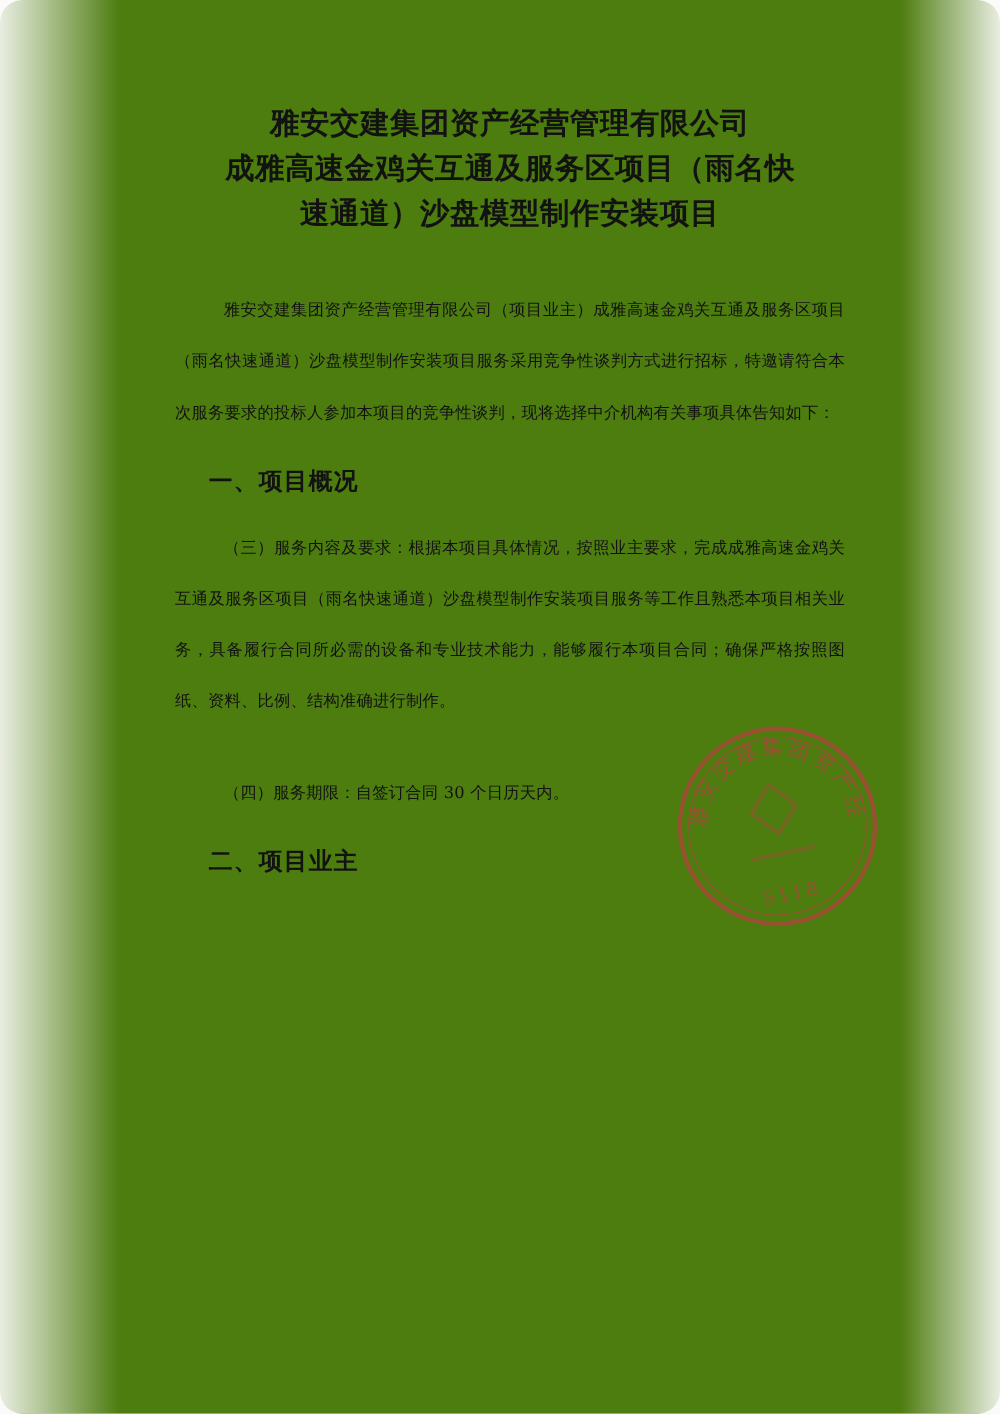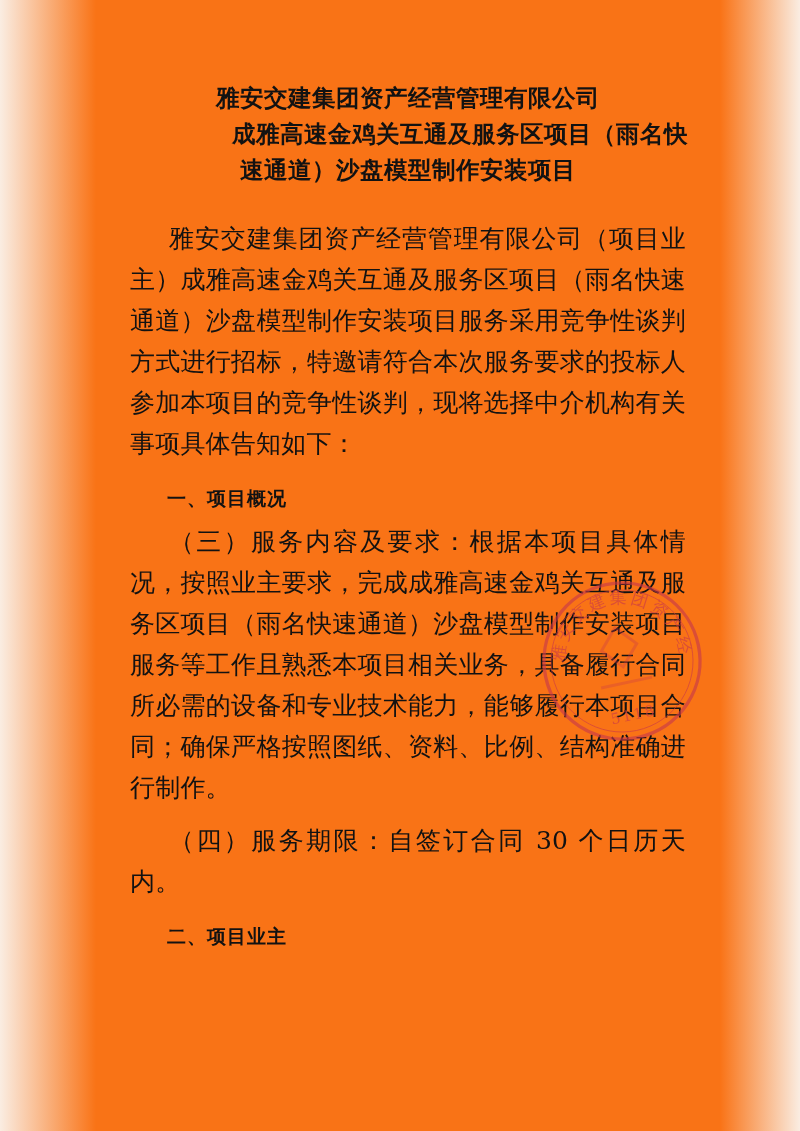--- a/index.html
+++ b/index.html
@@ -11,21 +11,22 @@
     width: 800px;
     height: 1131px;
     position: relative;
     font-family: "DejaVu Serif", "Liberation Serif", serif;
     color: #121212;
     overflow: hidden;
   }
   .page {
     position: absolute;
     inset: 0;
-    background: #f97316;
+    background: #4d7c0f;
+    border-radius: 18px;
   }
   
   .page::before {
     content: "";
     position: absolute;
     inset: 0;
     background:
       linear-gradient(90deg, rgba(250,250,248,0.9) 0%, rgba(255,255,255,0) 12%),
       linear-gradient(270deg, rgba(250,250,248,0.9) 0%, rgba(255,255,255,0) 10%);
     pointer-events: none;
@@ -43,25 +44,24 @@
     line-height: 36px;
     letter-spacing: 0.5px;
     margin: 0 0 14px 0;
   }
   .doc-title .tline {
     display: block;
     white-space: nowrap;
   }
   .doc-title .tline.wrapline {
     white-space: normal;
-    text-align: right;
   }
   p.para {
-    margin: 2px;
-    font-size: 25px;
+    margin: 12px;
+    font-size: 13px;
     line-height: 41px;
     text-align: justify;
     text-justify: inter-ideograph;
     letter-spacing: 0.2px;
   }
   p.indent2 {
     text-indent: 39px;
   }
   .section-head {
     margin: 14px 0 0 0;

